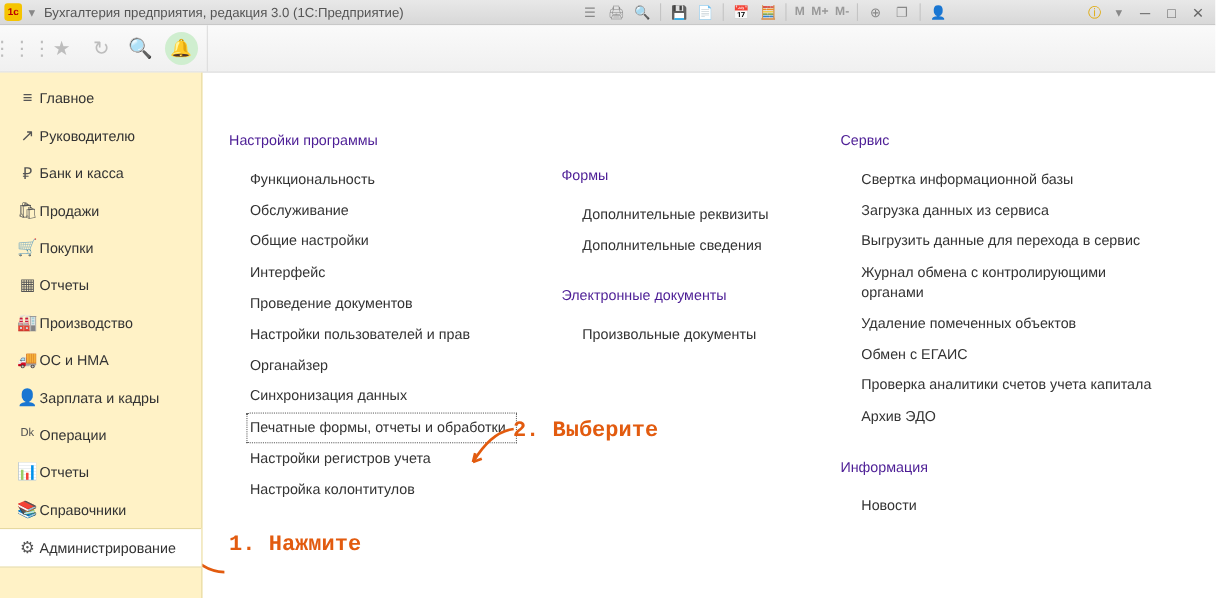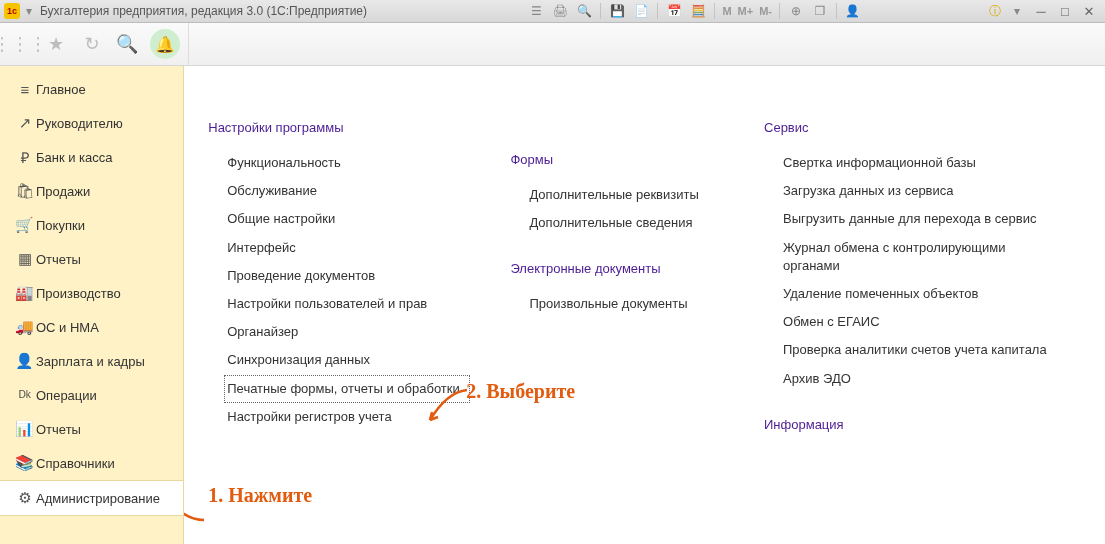--- a/index.html
+++ b/index.html
@@ -161,21 +161,21 @@
   }
 
   
   .annotations {
     position: absolute;
     left: 0; top: 0; width: 100%; height: 100%;
     pointer-events: none;
   }
   .anno-text {
     position: absolute;
-    font-family: Liberation Serif, serif;
+    font-family: Liberation Mono, monospace;
     color: #e25b0f;
     font-size: 20px;
     font-weight: bold;
   }
   .anno-arrow {
     position: absolute;
     stroke: #e25b0f;
     stroke-width: 2.5;
     fill: none;
   }
@@ -290,20 +290,21 @@
             <li>Функциональность</li>
             <li>Обслуживание</li>
             <li>Общие настройки</li>
             <li>Интерфейс</li>
             <li>Проведение документов</li>
             <li>Настройки пользователей и прав</li>
             <li>Органайзер</li>
             <li>Синхронизация данных</li>
             <li class="highlight">Печатные формы, отчеты и обработки</li>
             <li>Настройки регистров учета</li>
+            <li>Настройка колонтитулов</li>
           </ul>
       </div>
 
       <div class="col c2">
         <div class="section-title">Формы</div>
         <ul class="section-list" id="col2a-list">
             <li>Дополнительные реквизиты</li>
             <li>Дополнительные сведения</li>
           </ul>
 
@@ -320,20 +321,23 @@
             <li>Загрузка данных из сервиса</li>
             <li>Выгрузить данные для перехода в сервис</li>
             <li>Журнал обмена с контролирующими органами</li>
             <li>Удаление помеченных объектов</li>
             <li>Обмен с ЕГАИС</li>
             <li>Проверка аналитики счетов учета капитала</li>
             <li>Архив ЭДО</li>
           </ul>
 
         <div class="section-title">Информация</div>
+        <ul class="section-list" id="col3b-list">
+            <li>Новости</li>
+          </ul>
       </div>
 
     </div>
 
     <div class="annotations">
 
       <svg class="anno-arrow" style="left:-25px; top:424px;" width="50" height="40">
         <path d="M45 30 Q 25 30 8 8"></path>
         <path d="M8 8 L 14 10 M8 8 L 11 16"></path>
       </svg>

